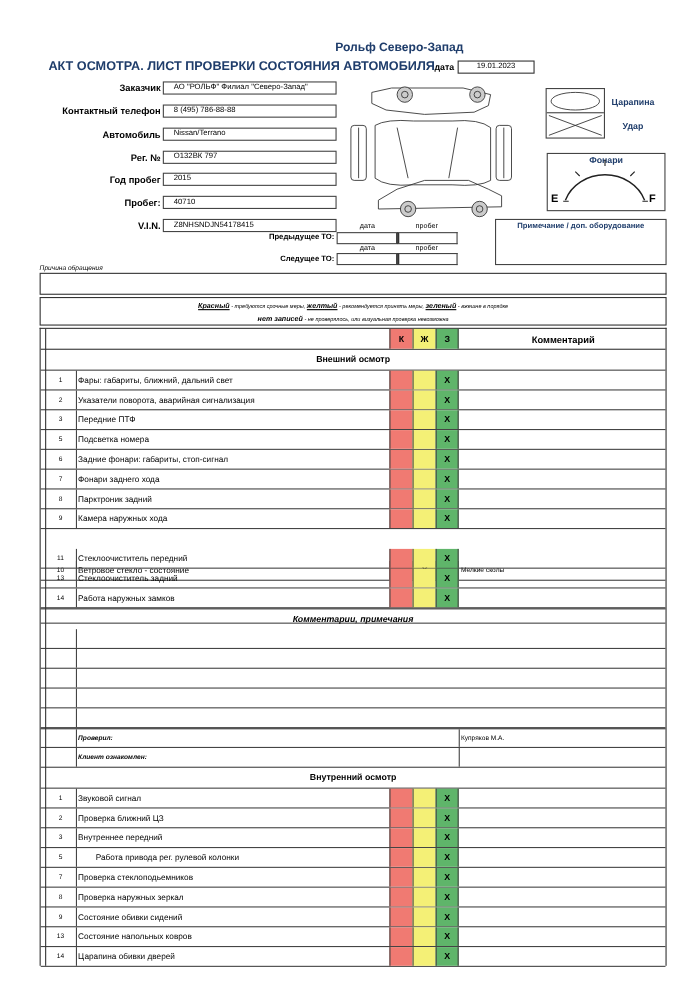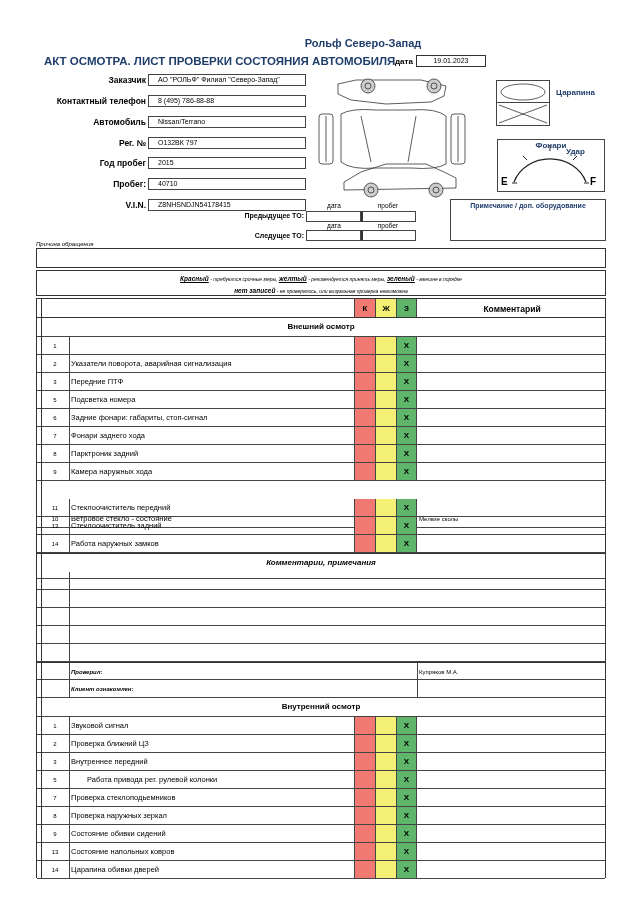--- a/index.html
+++ b/index.html
@@ -11,21 +11,21 @@
   .date-box { left: 416px; top: 55px; width: 70px; height: 12px; border: 1px solid #333; font-size: 7px; text-align: center; line-height: 10px; }
   .lbl { font-weight: bold; font-size: 8.5px; text-align: right; width: 140px; }
   .fld { width: 158px; height: 12px; border: 1px solid #444; font-size: 7px; line-height: 10px; padding-left: 9px; }
   .small-lbl { font-size: 6.5px; text-align: center; }
   .to-lbl { font-weight: bold; font-size: 7px; text-align: right; width: 120px; }
   .to-box { height: 11px; border: 1px solid #444; }
   .legend-box { left: 496px; top: 80px; width: 54px; height: 46px; border: 1px solid #444; }
   .legend-box .half { height: 50%; position: relative; }
   .legend-box .half:first-child { border-bottom: 1px solid #444; }
   .scr { left: 556px; top: 88px; font-size: 8px; font-weight: bold; color: #1f3d6b; }
-  .udar { left: 566px; top: 110px; font-size: 8px; font-weight: bold; color: #1f3d6b; margin-top: 37px; }
+  .udar { left: 566px; top: 110px; font-size: 8px; font-weight: bold; color: #1f3d6b; }
   .fuel-box { left: 497px; top: 139px; width: 108px; height: 53px; border: 1px solid #444; }
   .fuel-title { width: 100%; text-align: center; font-size: 8px; font-weight: bold; color: #1f3d6b; position: absolute; top: 1px; }
   .note-box { left: 450px; top: 199px; width: 156px; height: 42px; border: 1px solid #444; font-size: 7px; font-weight: bold; color: #1f3d6b; text-align: center; padding-top: 2px; }
   .reason-lbl { left: 36px; top: 241px; font-size: 6px; font-style: italic; }
   .reason-box { left: 36px; top: 248px; width: 570px; height: 20px; border: 1.5px solid #333; }
   .legend-strip { left: 36px; top: 270px; width: 570px; height: 26px; border: 1.5px solid #333; font-size: 5px; font-style: italic; text-align: center; line-height: 11px; padding-top: 2px; }
   .legend-strip .u { font-size: 6.5px; text-decoration: underline; font-weight: bold; }
   .legend-strip .b { font-size: 6.5px; font-weight: bold; }
   .tbl-outer { left: 36px; top: 298px; width: 570px; height: 580px; border: 1.5px solid #333; border-bottom: none; }
   .row { position: absolute; left: 0; width: 100%; border-bottom: 1px solid #444; font-size: 7.5px; }
@@ -163,20 +163,21 @@
       </div>
       <div class="c-g">
         <div class="mark">З</div>
       </div>
       <div style="position:absolute;left:380px;width:190px;text-align:center;font-weight:bold;font-size:8.5px;top:5px;">Комментарий</div>
     </div>
     <div class="row section-hdr" style="top:19px;height:19px;line-height:18px;"><span>Внешний осмотр</span></div>
     <div class="row" style="top:38px;height:18px;line-height:18px;">
       <div class="c-num">1</div>
       <div class="vline" style="left:32px;"></div>
+      <div class="c-txt" style="left:34px;">Фары: габариты, ближний, дальний свет</div>
       <div class="c-k">
         <div class="mark"></div>
       </div>
       <div class="c-z">
         <div class="mark"></div>
       </div>
       <div class="c-g">
         <div class="mark">X</div>
       </div>
       <div class="c-com"></div>
@@ -339,21 +340,21 @@
         <div class="mark"></div>
       </div>
       <div class="c-z">
         <div class="mark"></div>
       </div>
       <div class="c-g">
         <div class="mark">X</div>
       </div>
       <div class="c-com"></div>
     </div>
-    <div class="row section-hdr" style="top:254px;height:26px;line-height:18px;font-style:italic;border-top:1.5px solid #333;"><span>Комментарии, примечания</span></div>
+    <div class="row section-hdr" style="top:254px;height:14px;line-height:18px;font-style:italic;border-top:1.5px solid #333;"><span>Комментарии, примечания</span></div>
     <div class="row" style="top:273px;height:18px;">
       <div class="vline" style="left:32px;"></div>
     </div>
     <div class="row" style="top:291px;height:18px;">
       <div class="vline" style="left:32px;"></div>
     </div>
     <div class="row" style="top:309px;height:18px;">
       <div class="vline" style="left:32px;"></div>
     </div>
     <div class="row" style="top:327px;height:18px;">

